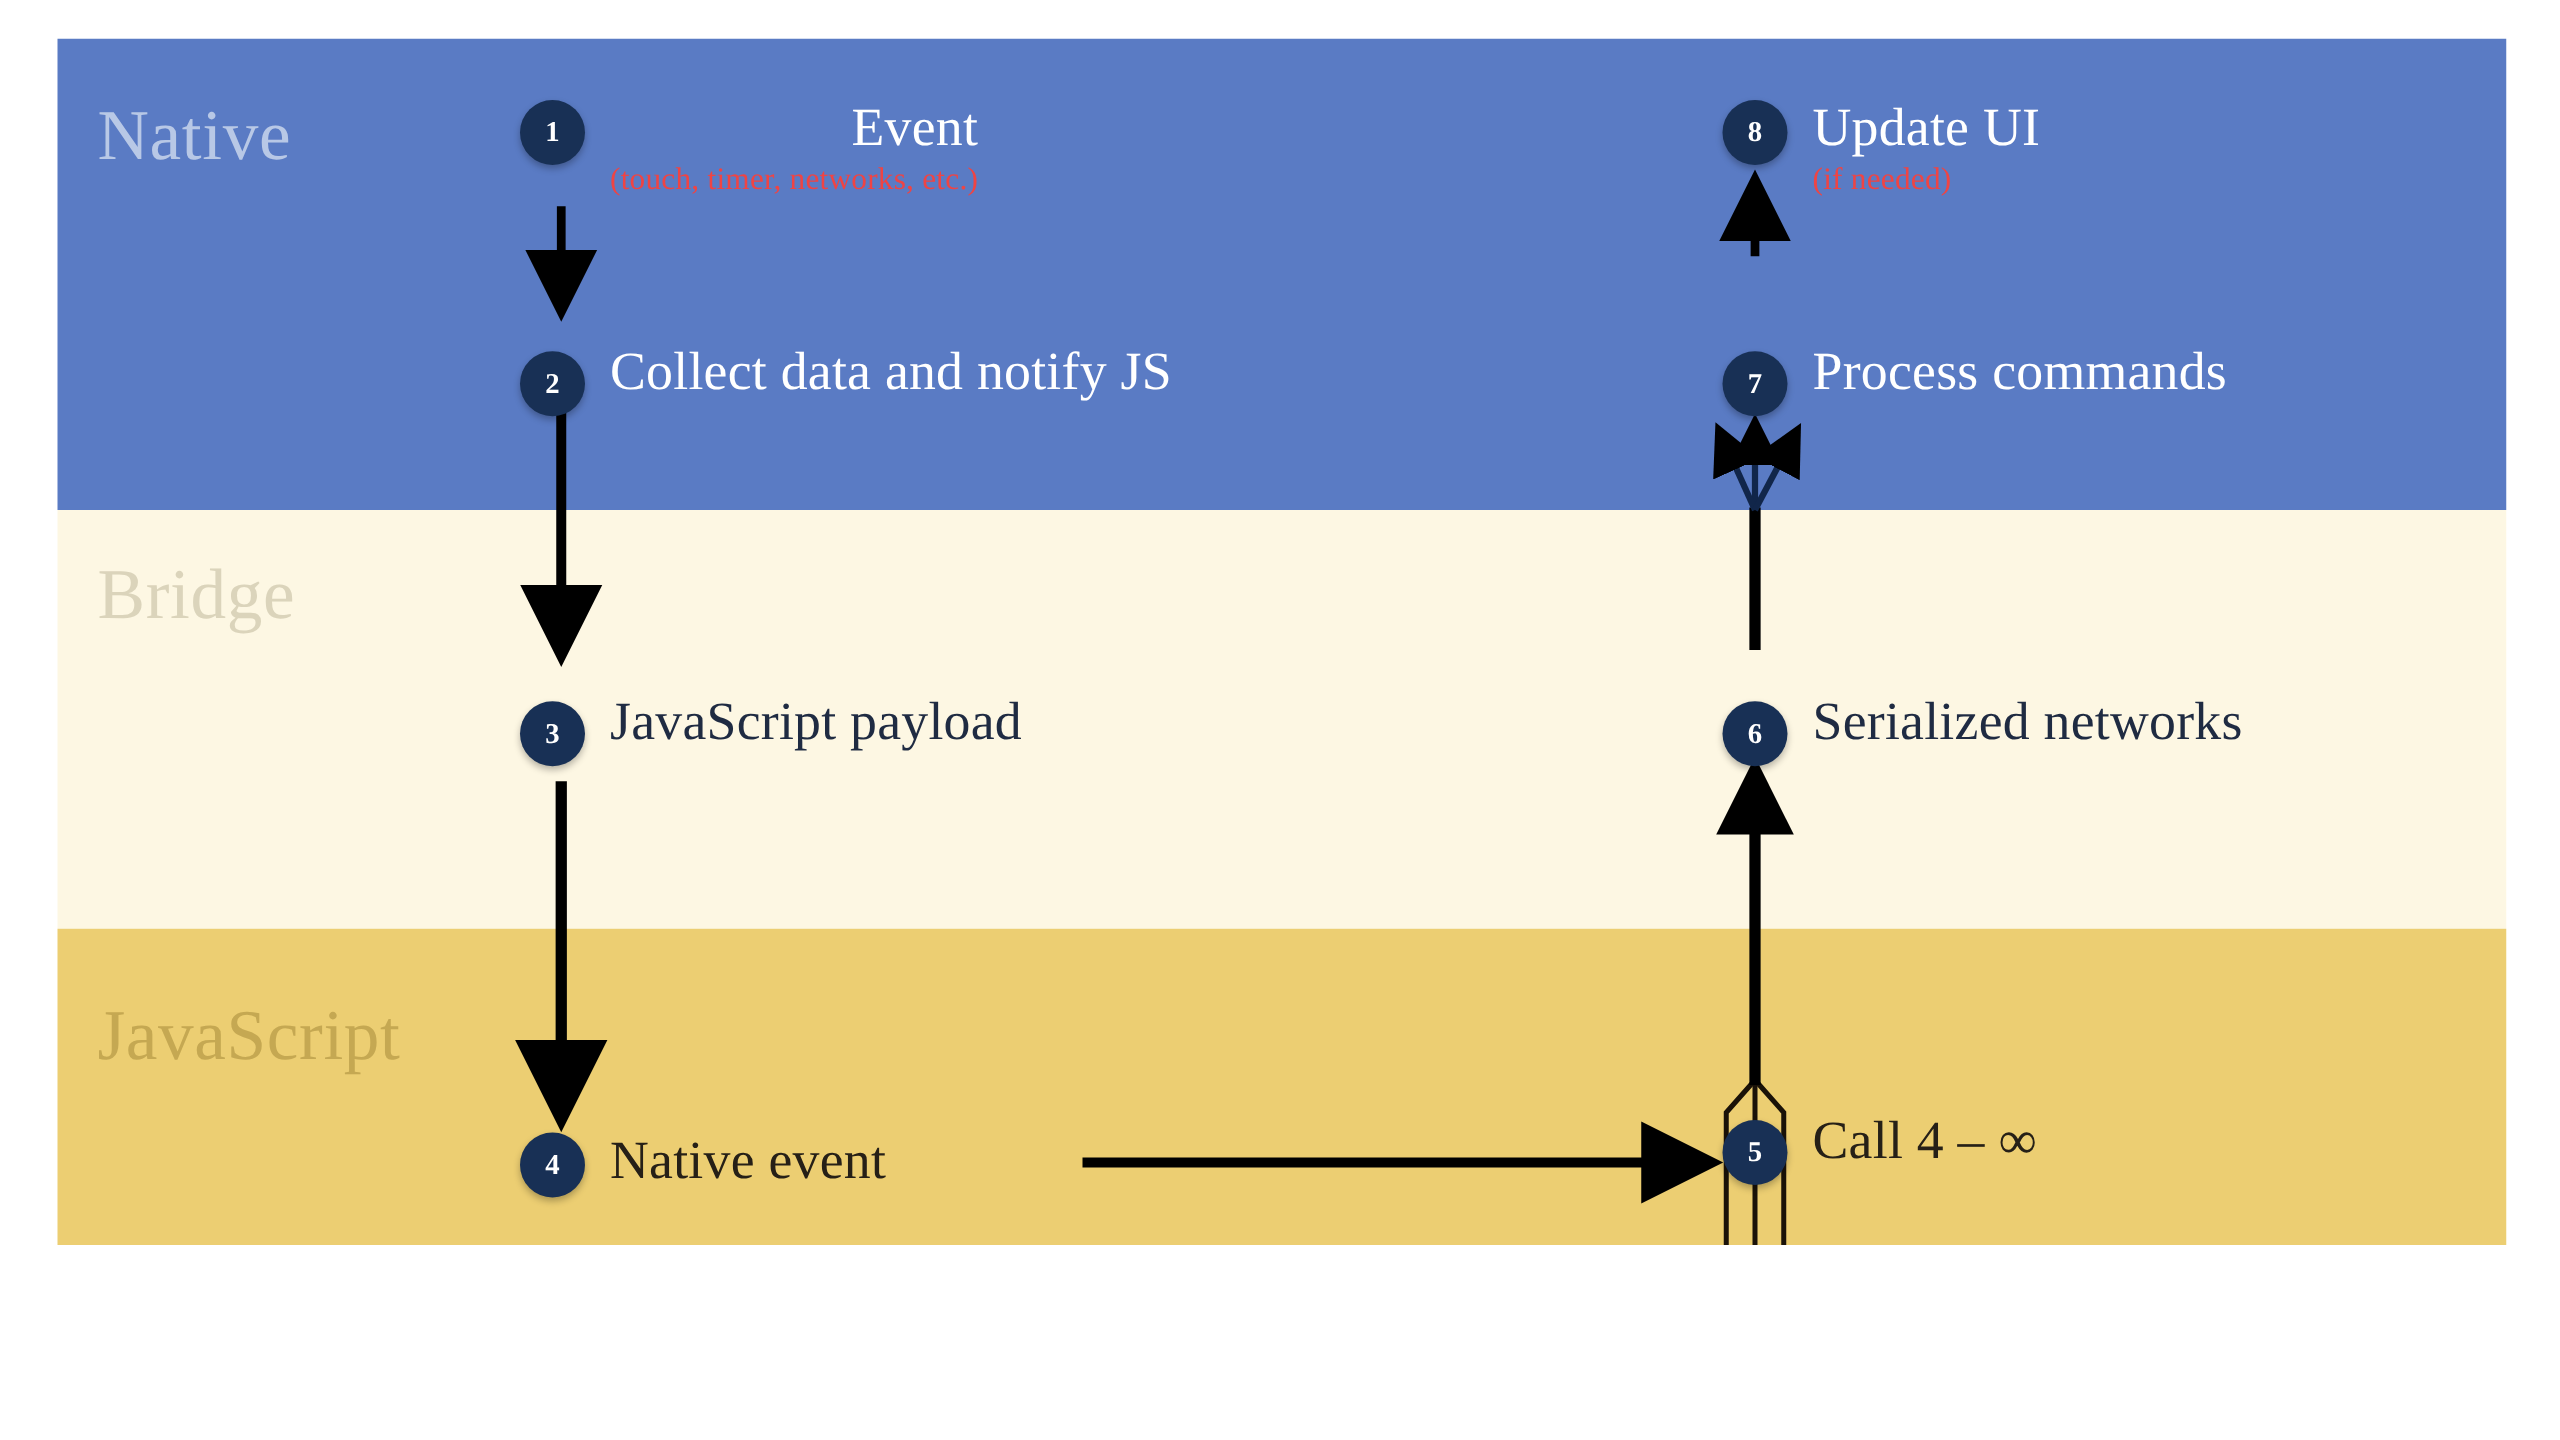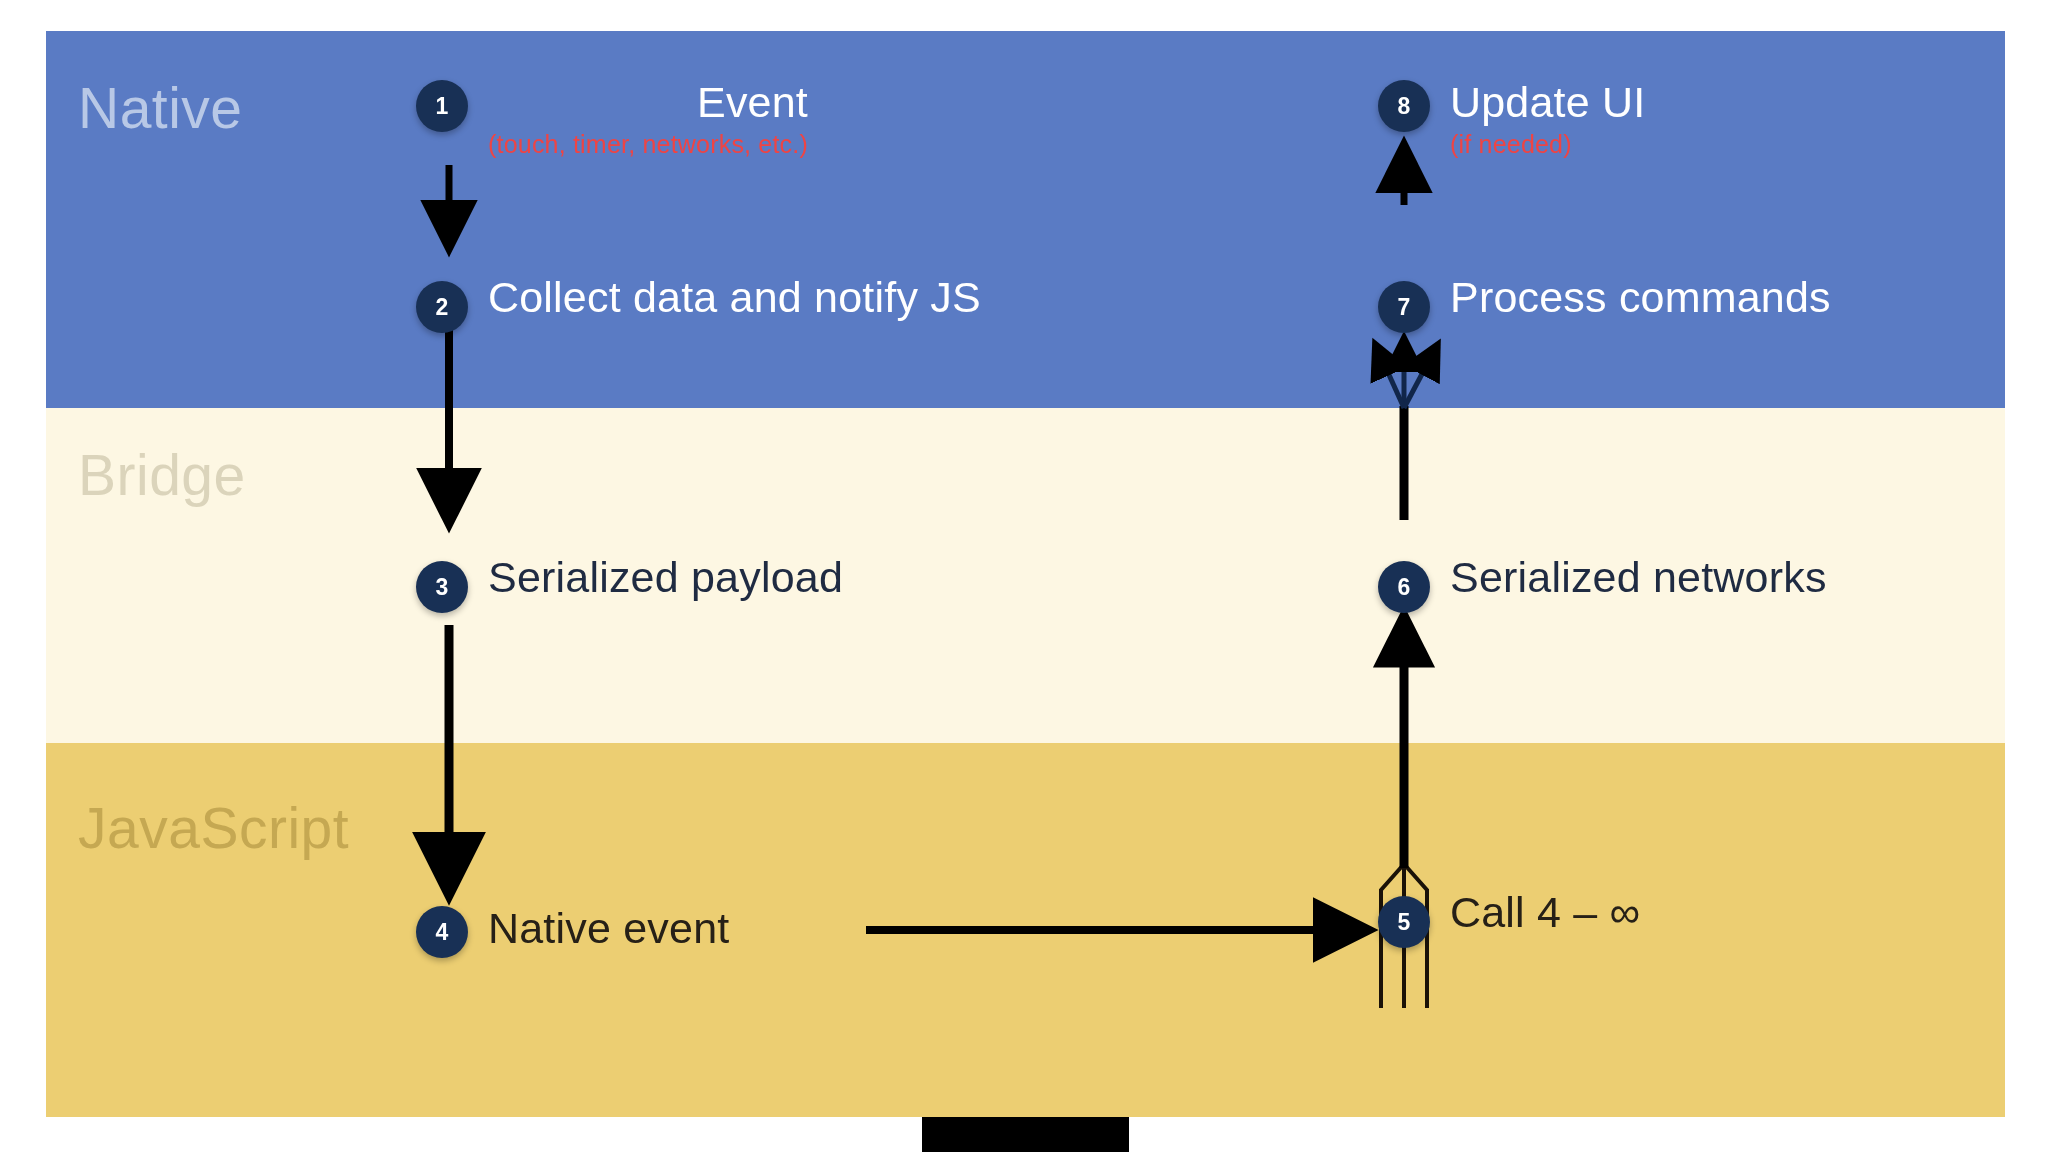--- a/index.html
+++ b/index.html
@@ -3,24 +3,24 @@
 <meta charset="utf-8">
 <style>
   html, body {
     margin: 0;
     padding: 0;
     background: #ffffff;
   }
   #stage {
     position: relative;
     width: 2048px;
-    height: 1152px;
+    height: 996px;
     overflow: hidden;
     background: #ffffff;
-    font-family: Liberation Sans, sans-serif;
+    font-family: Liberation Serif, serif;
   }
 
   
   .band {
     position: absolute;
     left: 46px;
     width: 1959px;
   }
   #band-native {
     top: 31px;
@@ -212,21 +212,21 @@
   <div class="step on-blue" style="left:1378px; top:275px;">
     <div class="badge badge-offset">7</div>
     <div class="labels">
       <div class="primary">Process commands</div>
     </div>
   </div>
 
   <div class="step on-cream" style="left:416px; top:555px;">
     <div class="badge badge-offset">3</div>
     <div class="labels">
-      <div class="primary">Serialized payload</div>
+      <div class="primary">JavaScript payload</div>
     </div>
   </div>
 
   <div class="step on-cream" style="left:1378px; top:555px;">
     <div class="badge badge-offset">6</div>
     <div class="labels">
       <div class="primary">Serialized networks</div>
     </div>
   </div>
 

